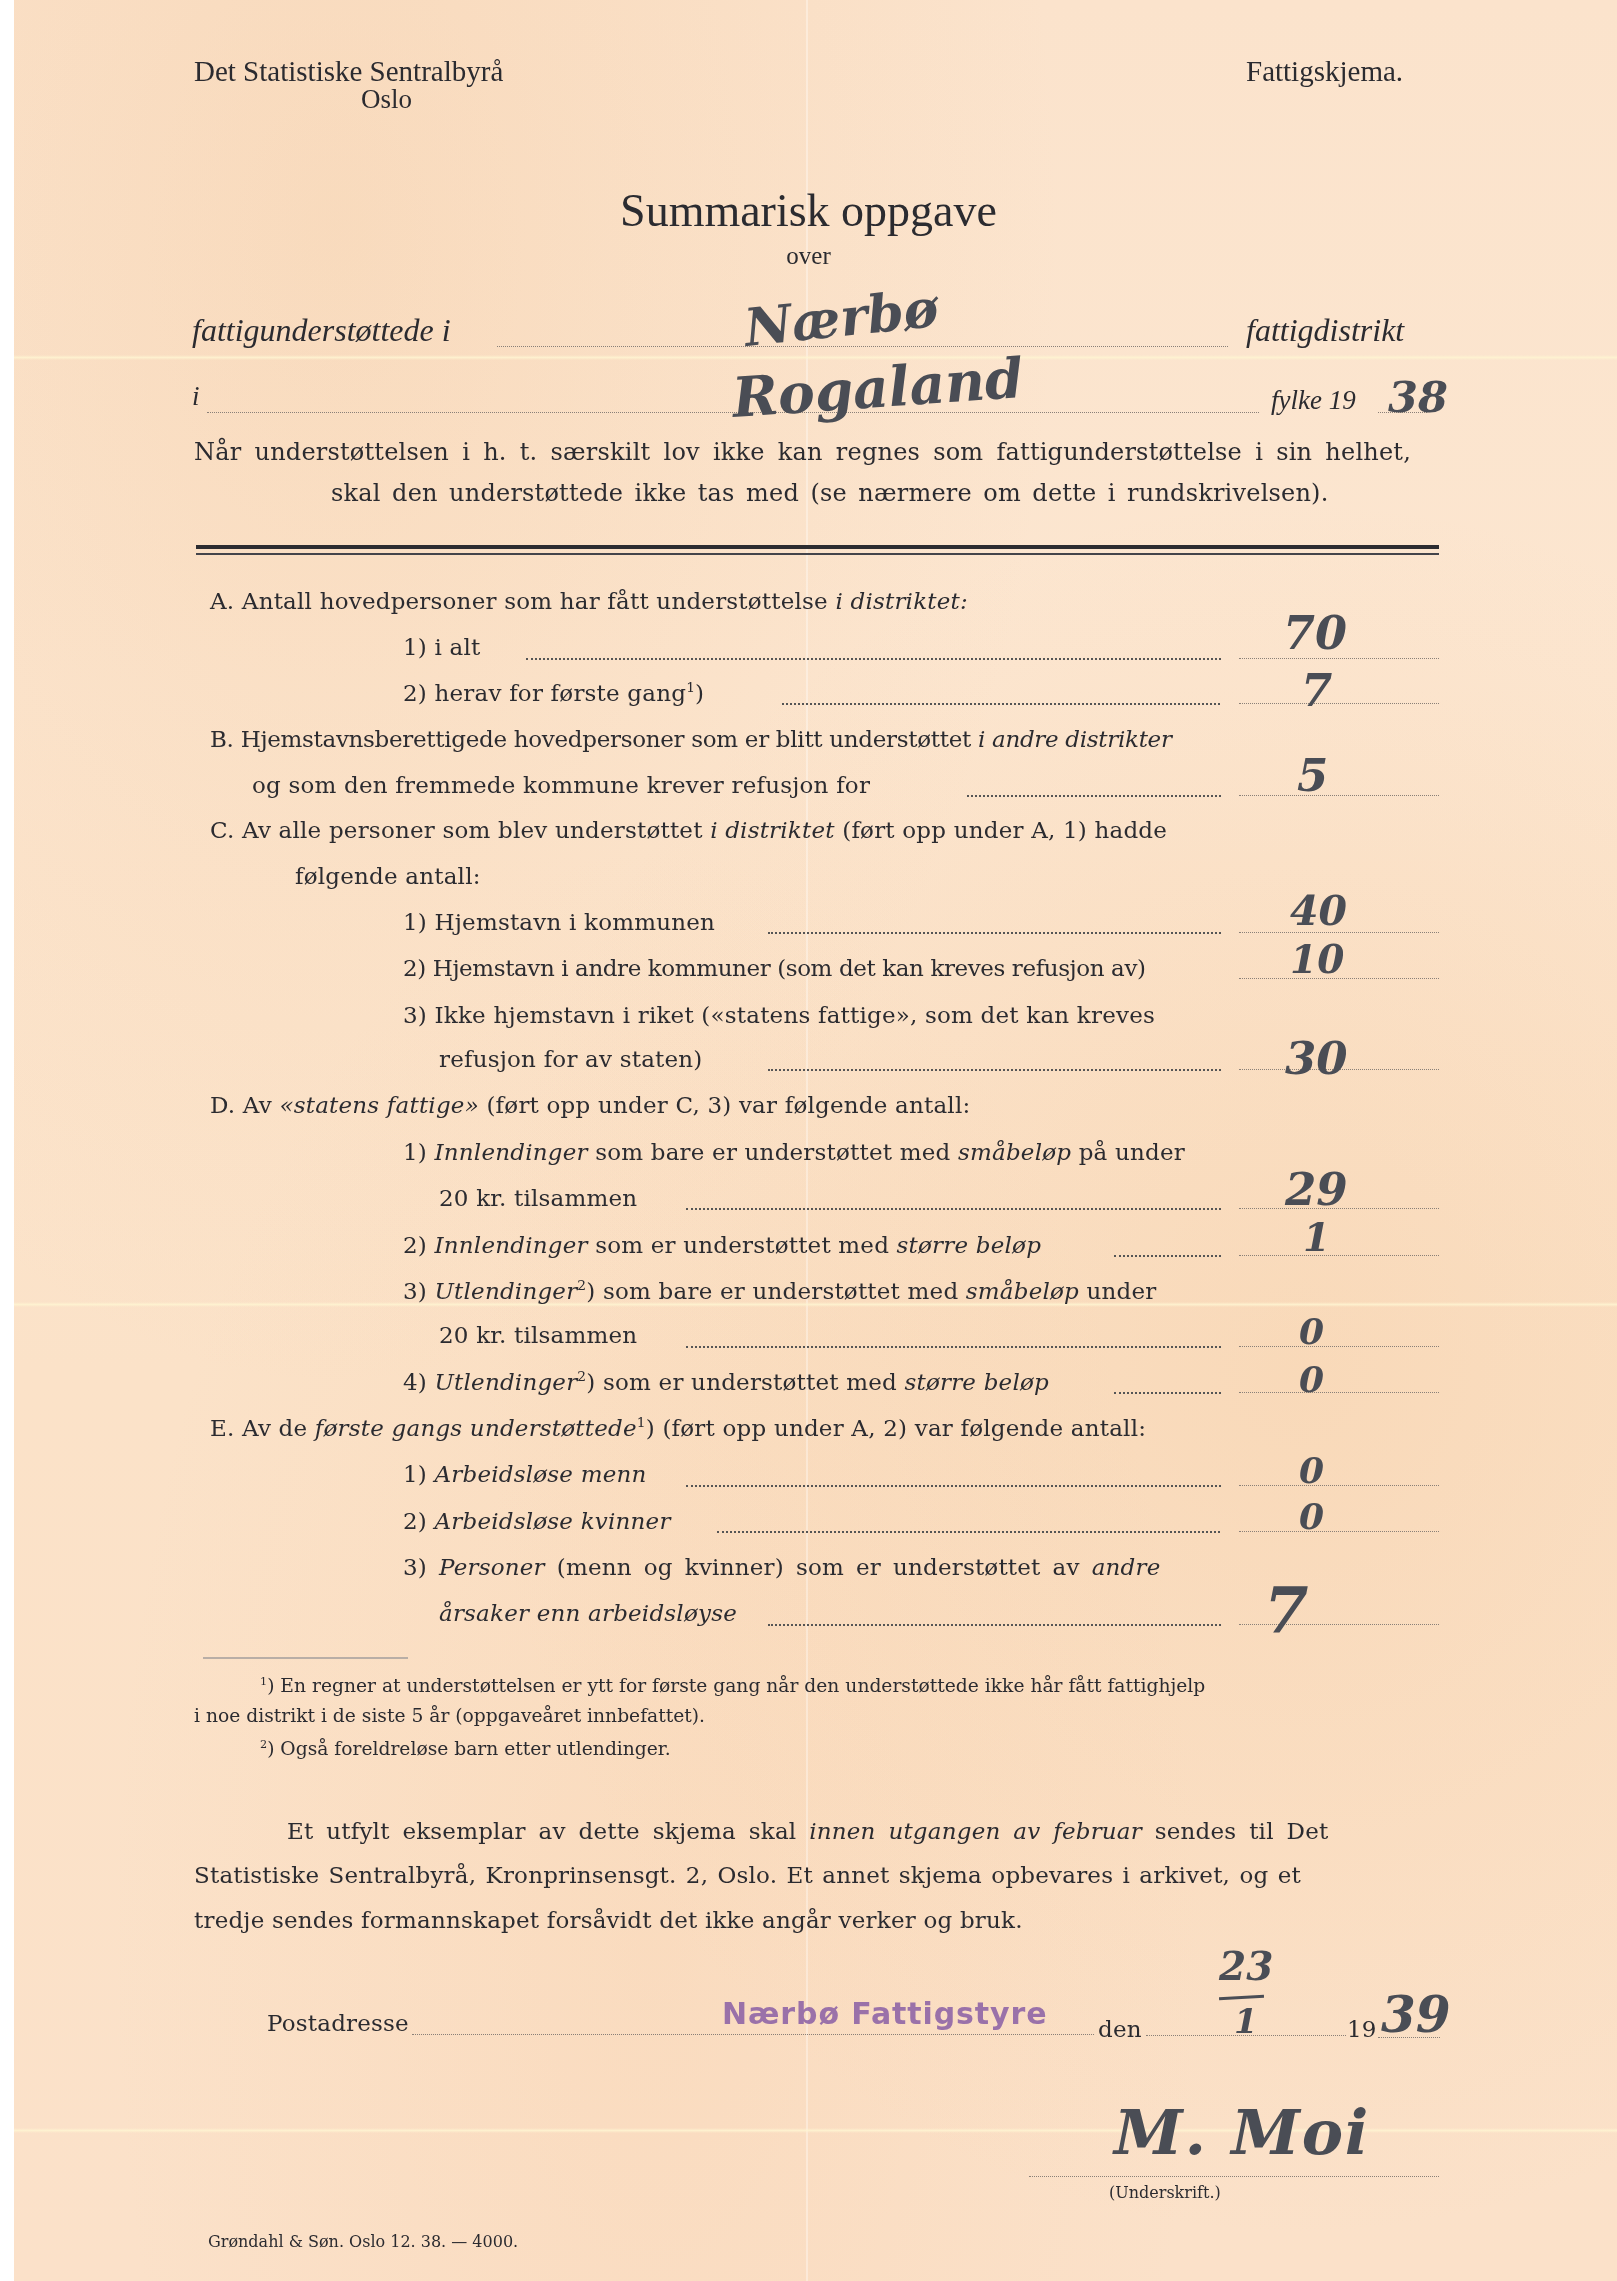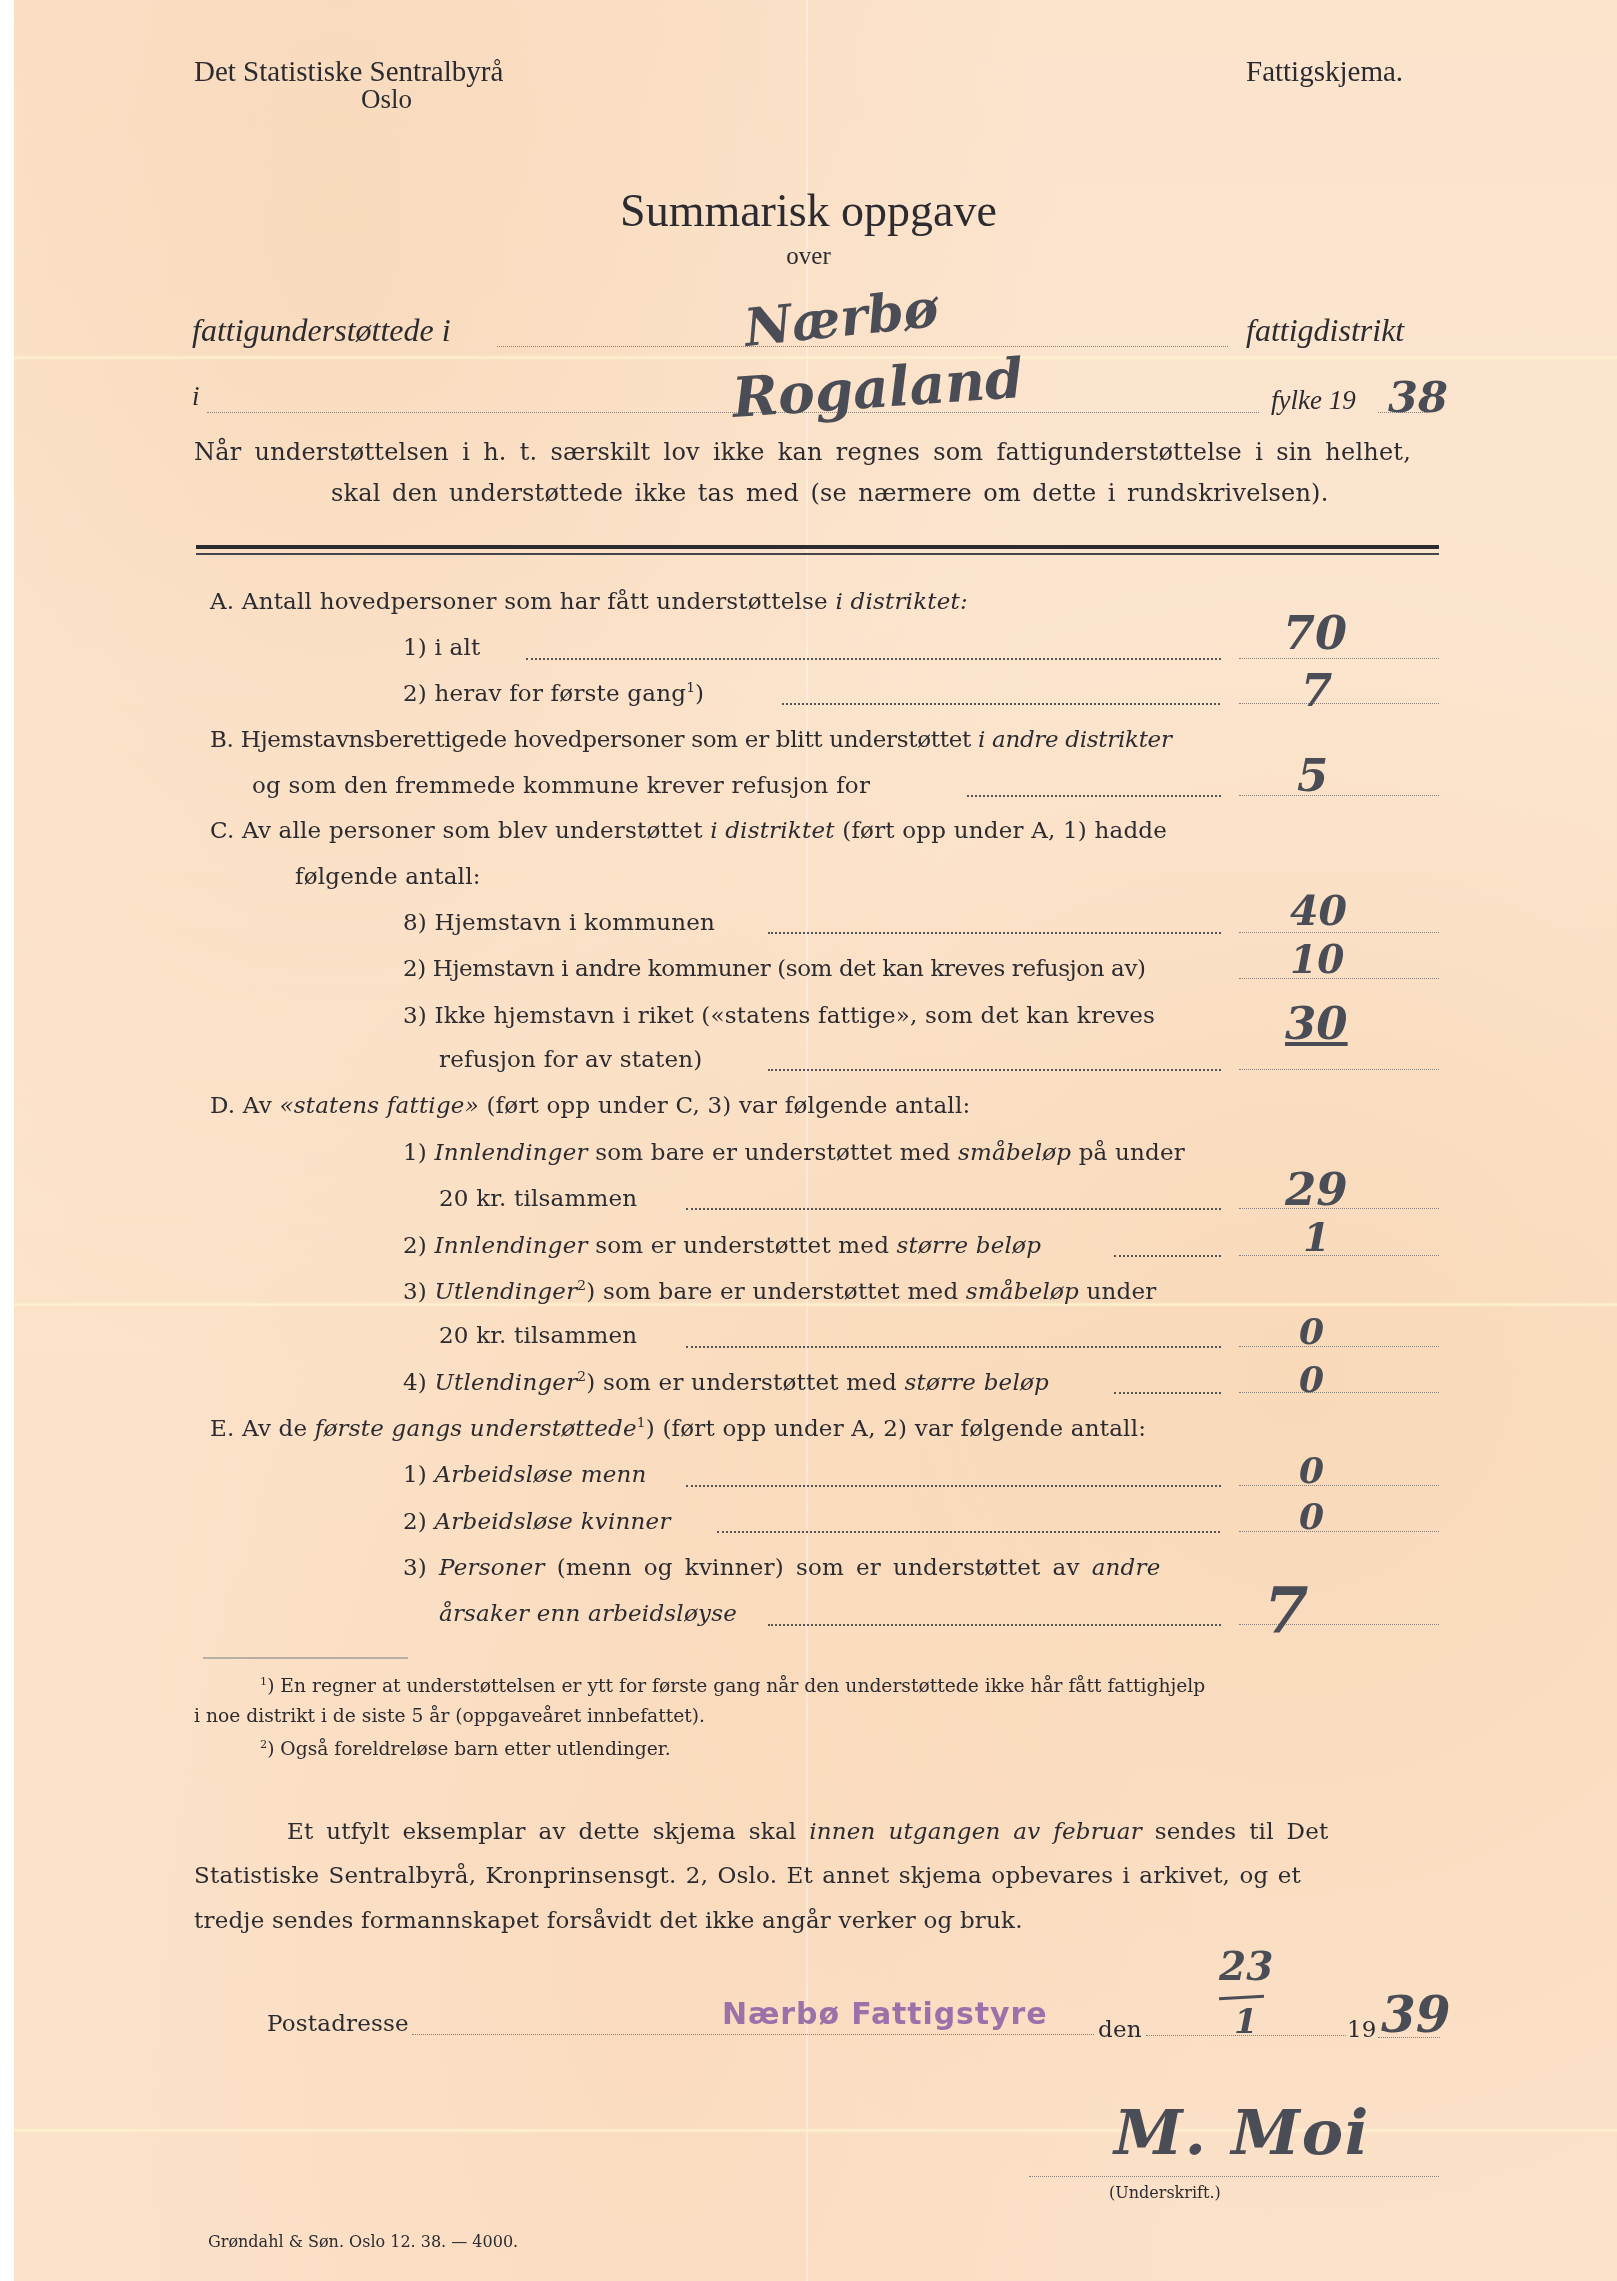--- a/index.html
+++ b/index.html
@@ -98,34 +98,34 @@
 <div class="leader" style="left:967px; top:795px; width:254px;"></div>
 <div class="dotline" style="left:1239px; top:795px; width:200px;"></div>
 <div class="hand" style="left:1297px; top:749px; font-size:45px;">5</div>
 
 <div class="abs body" style="left:210px; top:817px;">
   <span>C.</span>
   <span>Av alle personer som blev understøttet </span><span class="ital">i distriktet</span><span> (ført opp under A, 1) hadde</span>
 </div>
 <div class="abs body" style="left:252px; top:863px;margin-left:43px;">følgende antall:</div>
 
-<div class="abs body" style="left:403px; top:909px;">8) Hjemstavn i kommunen</div>
+<div class="abs body" style="left:403px; top:909px;">1) Hjemstavn i kommunen</div>
 <div class="leader" style="left:768px; top:932px; width:453px;"></div>
 <div class="dotline" style="left:1239px; top:932px; width:200px;"></div>
 <div class="hand" style="left:1290px; top:887px; font-size:41px;">40</div>
 
 <div class="abs body" style="left:403px; top:955px; letter-spacing:-0.4px;">2) Hjemstavn i andre kommuner (som det kan kreves refusjon av)</div>
 <div class="dotline" style="left:1239px; top:978px; width:200px;"></div>
 <div class="hand" style="left:1290px; top:936px; font-size:39px;">10</div>
 
 <div class="abs body" style="left:403px; top:1002px;">3) Ikke hjemstavn i riket («statens fattige», som det kan kreves</div>
 <div class="abs body" style="left:439px; top:1046px;">refusjon for av staten)</div>
 <div class="leader" style="left:768px; top:1069px; width:453px;"></div>
 <div class="dotline" style="left:1239px; top:1069px; width:200px;"></div>
-<div class="hand" style="left:1285px; top:997px; font-size:45px;text-decoration:underline;">30</div>
+<div class="hand" style="left:1285px; top:1032px; font-size:45px;">30</div>
 
 <div class="abs body" style="left:210px; top:1092px;">
   <span>D.</span>
   <span>Av </span><span class="ital">«statens fattige»</span><span> (ført opp under C, 3) var følgende antall:</span>
 </div>
 
 <div class="abs body" style="left:403px; top:1139px;"><span>1)</span> <span class="ital">Innlendinger</span><span> som bare er understøttet med </span><span class="ital">småbeløp</span><span> på under</span></div>
 <div class="abs body" style="left:439px; top:1185px;">20 kr. tilsammen</div>
 <div class="leader" style="left:686px; top:1208px; width:535px;"></div>
 <div class="dotline" style="left:1239px; top:1208px; width:200px;"></div>

